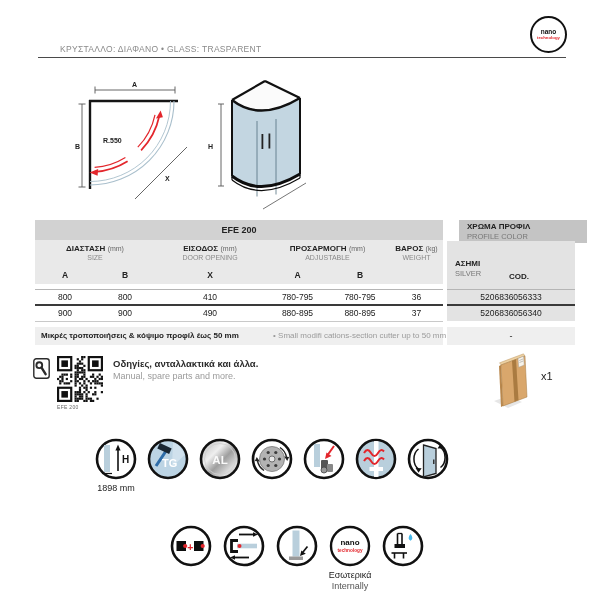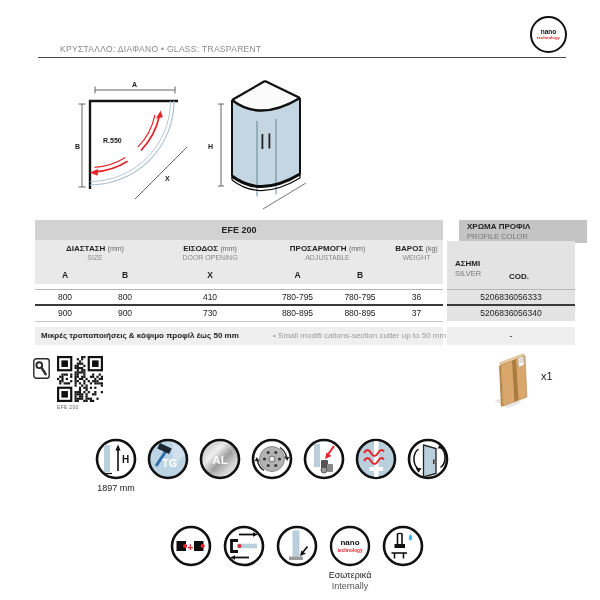--- a/index.html
+++ b/index.html
@@ -169,21 +169,21 @@
       <div class="cell" style="width:60px;">800</div>
       <div class="cell" style="width:110px;">410</div>
       <div class="cell" style="width:65px;">780-795</div>
       <div class="cell" style="width:60px;">780-795</div>
       <div class="cell" style="width:53px;">36</div>
     </div>
     <div class="divider" style="top:84px;width:408px;"></div>
     <div class="row datar" style="top:86px;border-bottom:1px solid #c9c9c9;">
       <div class="cell" style="width:60px;">900</div>
       <div class="cell" style="width:60px;">900</div>
-      <div class="cell" style="width:110px;">730</div>
+      <div class="cell" style="width:110px;">490</div>
       <div class="cell" style="width:65px;">880-895</div>
       <div class="cell" style="width:60px;">880-895</div>
       <div class="cell" style="width:53px;">37</div>
     </div>
 
     <div class="row noter">
       <span class="gr">Μικρές τροποποιήσεις &amp; κόψιμο προφίλ έως 50 mm</span>&nbsp;<span class="en">• Small modifi cations-section cutter up to 50 mm</span>
     </div>
 
     <div>
@@ -337,20 +337,24 @@
         <rect x="4.38" y="4.38" width="6.57" height="6.57" fill="#111"></rect>
         <rect x="30.67" y="0.00" width="15.33" height="15.33" fill="#111"></rect>
         <rect x="32.86" y="2.19" width="10.95" height="10.95" fill="#fff"></rect>
         <rect x="35.05" y="4.38" width="6.57" height="6.57" fill="#111"></rect>
         <rect x="0.00" y="30.67" width="15.33" height="15.33" fill="#111"></rect>
         <rect x="2.19" y="32.86" width="10.95" height="10.95" fill="#fff"></rect>
         <rect x="4.38" y="35.05" width="6.57" height="6.57" fill="#111"></rect>
       </svg>
     </div>
   <div class="abs qr-caption" style="left:57px;top:404px;">EFE 200</div>
+  <div class="abs" style="left:113px;top:358px;">
+    <div class="man-gr">Οδηγίες, ανταλλακτικά και άλλα.</div>
+    <div class="man-en">Manual, spare parts and more.</div>
+  </div>
 
   <svg class="abs" style="left:492px;top:349px;" width="48" height="62" viewBox="0 0 48 62">
     <polygon points="2,52 16,59 30,53 16,47" fill="#e6e6e6"></polygon>
     <polygon points="9,16 7,17 9,58 11,57" fill="#b9884e"></polygon>
     <polygon points="9,16 33,7 31.5,4.8 7.5,13.8" fill="#ecd0a2" stroke="#b08b55" stroke-width="0.4"></polygon>
     <polygon points="9,16 33,7 35,48 11,57" fill="#d9a76c" stroke="#a57b42" stroke-width="0.5"></polygon>
     <polygon points="20,11.8 24,10.2 26.5,51 22.5,52.7" fill="#aa7b41"></polygon>
     <polygon points="26,9.5 31.5,7.3 32.2,16 26.8,18.2" fill="#f7f3ea" stroke="#9a9a9a" stroke-width="0.4"></polygon>
     <line x1="27.3" y1="11.5" x2="31" y2="10" stroke="#888" stroke-width="0.5"></line>
     <line x1="27.5" y1="13.5" x2="31.2" y2="12" stroke="#888" stroke-width="0.5"></line>
@@ -362,21 +366,21 @@
 
     <div class="ico">
       <svg width="42" height="42" viewBox="0 0 42 42">
         <circle cx="21" cy="21" r="19" fill="#fff" stroke="#111" stroke-width="2.6"></circle>
         <rect x="9" y="7" width="6" height="27" fill="#b9cfdc"></rect>
         <line x1="7" y1="35.5" x2="17" y2="35.5" stroke="#111" stroke-width="1.2"></line>
         <line x1="23" y1="33" x2="23" y2="11" stroke="#111" stroke-width="1.6"></line>
         <polygon points="23,6.5 20.4,12.5 25.6,12.5" fill="#111"></polygon>
         <text x="27" y="25" font-size="10" font-weight="bold" fill="#111">H</text>
       </svg>
-      <div class="lbl">1897 mm</div>
+      <div class="lbl">1898 mm</div>
     </div>
 
     <div class="ico">
       <svg width="42" height="42" viewBox="0 0 42 42">
         <circle cx="21" cy="21" r="19" fill="#bcd4e4" stroke="#111" stroke-width="2.6"></circle>
         <path d="M26,4.5 A19 19 0 0 1 37.5,17 L25,29 Z" fill="#d8e7f1" opacity="0.7"></path>
         <line x1="9" y1="28" x2="19" y2="13" stroke="#2f6da8" stroke-width="3"></line>
         <rect x="11" y="7.5" width="13" height="6" fill="#1a2733" transform="rotate(25 17.5 10.5)"></rect>
         <text x="15" y="28.5" font-size="11" font-weight="bold" fill="#fff">TG</text>
       </svg>

